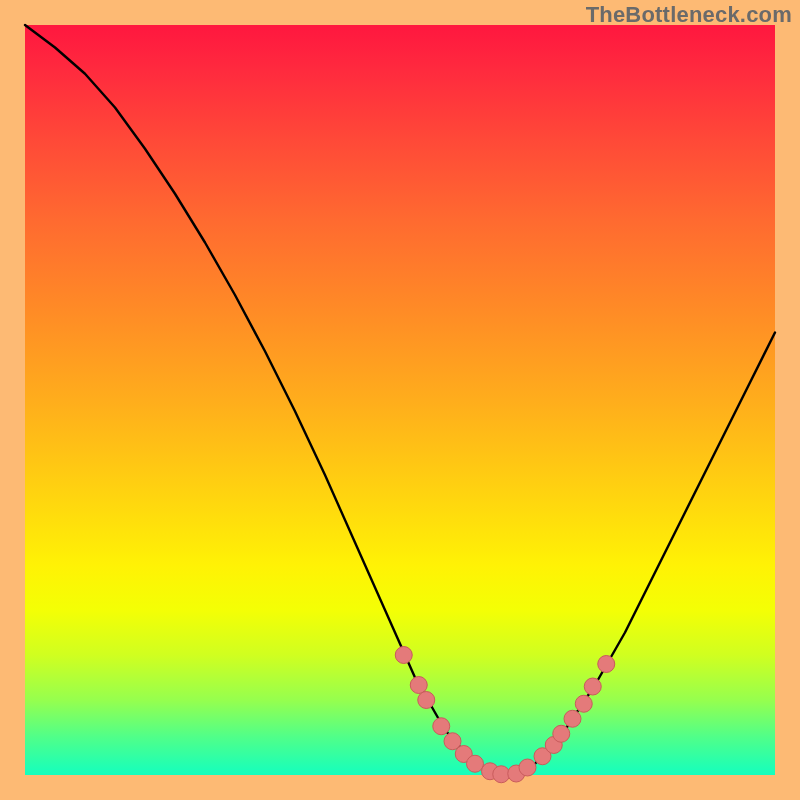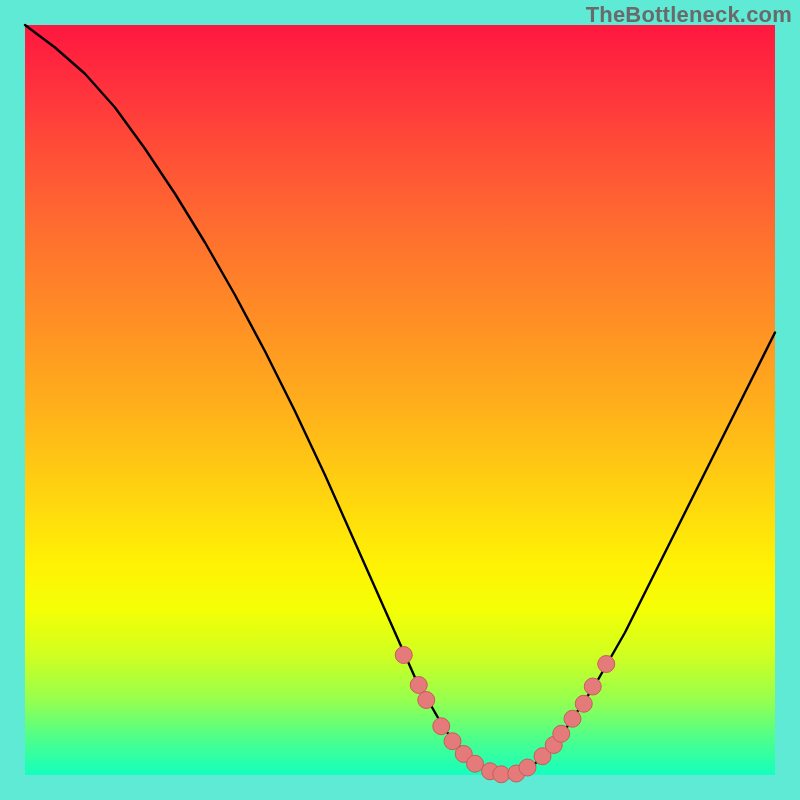--- a/index.html
+++ b/index.html
@@ -1,21 +1,21 @@
 <!DOCTYPE html>
 <html><head>
 <meta charset="utf-8">
 <style>
   * { margin: 0; padding: 0; box-sizing: border-box; }
   html, body { width: 800px; height: 800px; overflow: hidden; background: #fff; }
   .stage {
     position: relative;
     width: 800px;
     height: 800px;
-    background: #5eead4;
+    background: #fdba74;
   }
   .plot-area {
     position: absolute;
     left: 25px;
     top: 25px;
     width: 750px;
     height: 750px;
     background: linear-gradient(to bottom,
       #ff173f 0%,
       #ff2a3e 6%,

